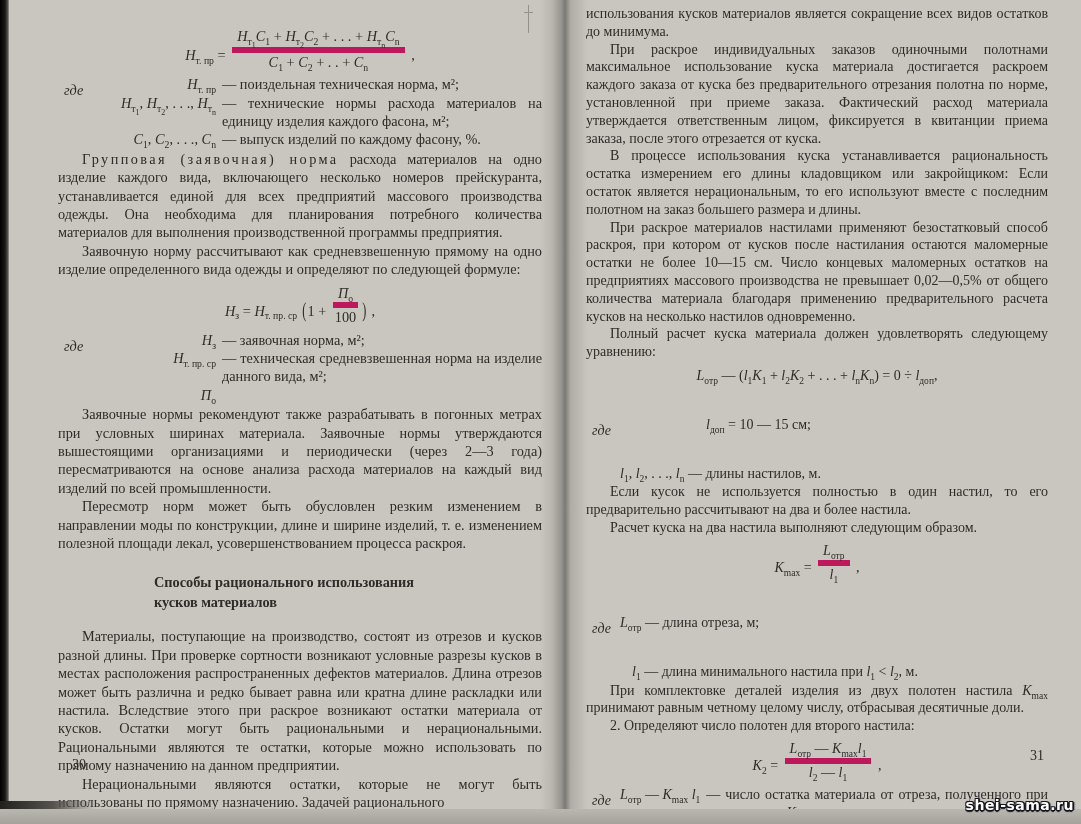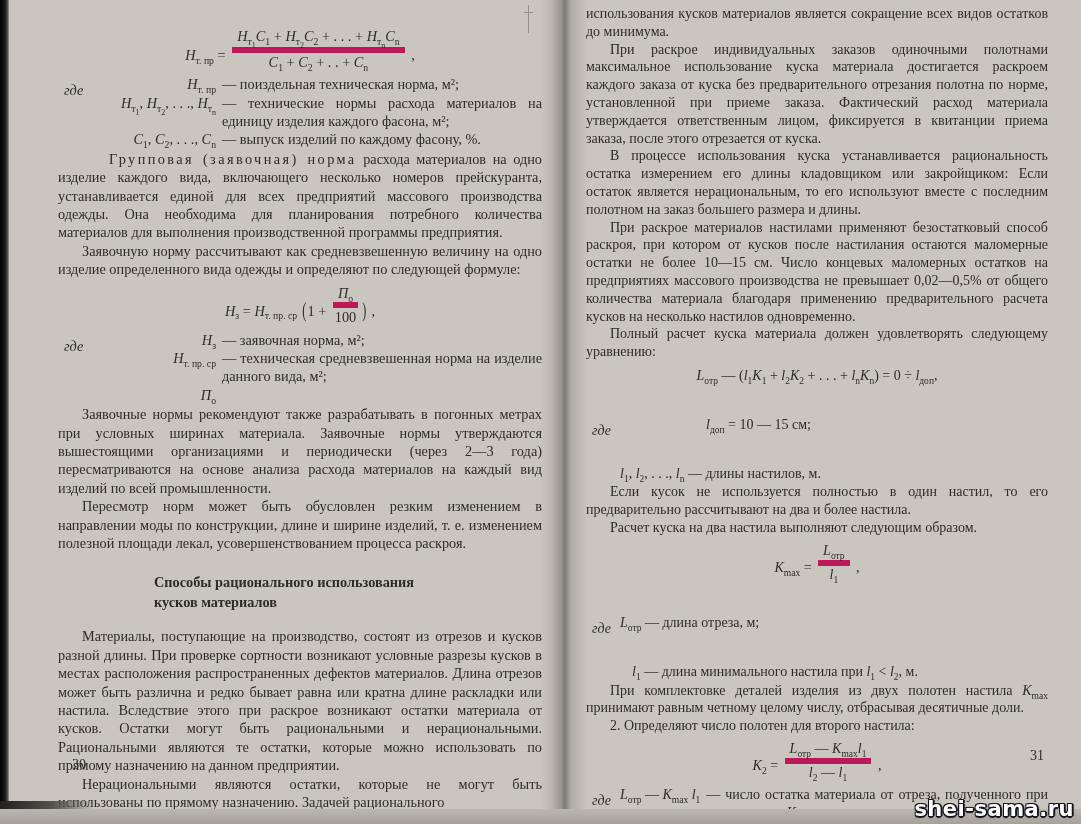--- a/index.html
+++ b/index.html
@@ -33,21 +33,21 @@
 
   
   .fdisp{text-align:center;margin:6px 0 5px;text-indent:0;}
   .v{font-style:italic;}
   sub{font-size:.68em;line-height:0;}
   sub sub{font-size:.82em;}
   .frac{display:inline-block;vertical-align:-42%;text-align:center;margin:0 3px;line-height:1.15;}
   .frac > .num{display:block;padding:0 5px 1px;border-bottom:6px solid #be185d;}
   .frac > .den{display:block;padding-top:1px;}
   .big{display:inline-block;transform:scaleY(1.5) scaleX(.85);transform-origin:center;margin:0 1px;}
-  .sp{letter-spacing:2.4px;margin-left:27px;}
+  .sp{letter-spacing:2.4px;}
 
   
   .whereblock{position:relative;margin:1px 0;text-indent:0;}
   .gde{position:absolute;left:6px;top:6px;font-style:italic;}
   .defrow{display:flex;}
   .defrow .term{flex:0 0 158px;text-align:right;white-space:nowrap;}
   .defrow .desc{flex:1;padding-left:6px;text-align:justify;}
   .defrow3{display:flex;padding-left:34px;}
   .defrow3 .term3{white-space:nowrap;padding-right:6px;}
   .defrow3 .desc3{flex:1;text-align:justify;}
@@ -57,21 +57,21 @@
   .pl120{padding-left:120px;}
   .pl128{padding-left:128px;}
 
   .pagenum{position:absolute;font-size:14px;}
   .pn-left{left:72px;top:757px;}
   .pn-right{left:1030px;top:748px;}
 
   .watermark{
     position:absolute;right:7px;top:797px;
     font-family:"DejaVu Sans","Liberation Sans",sans-serif;
-    font-weight:700;font-size:21px;letter-spacing:.5px;color:#fff;
+    font-weight:700;font-size:14px;letter-spacing:.5px;color:#fff;
     text-shadow:-1px -1px 0 #14141c,1px -1px 0 #14141c,-1px 1px 0 #14141c,
                  1px 1px 0 #14141c,0 2px 1px #14141c,2px 0 1px #14141c;
   }
 </style>
 </head>
 <body>
 
 <div id="canvas">
   <div class="spine"></div>
   <div class="gutter"></div>
@@ -90,21 +90,21 @@
         <span class="term"><span class="v">H</span><sub><span class="tk">т</span><sub>1</sub></sub><span class="tk">, </span><span class="v">H</span><sub><span class="tk">т</span><sub>2</sub></sub><span class="tk">, . . ., </span><span class="v">H</span><sub><span class="tk">т</span><sub>n</sub></sub></span>
         <span class="desc">— технические нормы расхода материалов на единицу изделия каждого фасона, м²;</span>
       </div>
       <div class="defrow">
         <span class="term"><span class="v">C</span><sub>1</sub><span class="tk">, </span><span class="v">C</span><sub>2</sub><span class="tk">, . . ., </span><span class="v">C</span><sub>n</sub></span>
         <span class="desc">— выпуск изделий по каждому фасону, %.</span>
       </div>
     </div>
 
     <p class="para"><span class="sp">Групповая (заявочная) норма</span><span class="tk"> расхода материалов на одно изделие каждого вида, включающего несколько номеров прейскуранта, устанавливается единой для всех предприятий массового производства одежды. Она необходима для планирования потребного количества материалов для выполнения производственной программы предприятия.</span></p>
-    <p class="para">Заявочную норму рассчитывают как средневзвешенную величину на одно изделие определенного вида одежды и определяют по следующей формуле:</p>
+    <p class="para">Заявочную норму рассчитывают как средневзвешенную прямому на одно изделие определенного вида одежды и определяют по следующей формуле:</p>
 
     <div class="fdisp"><span class="v">H</span><sub>з</sub><span class="tk"> = </span><span class="v">H</span><sub>т. пр. ср</sub><span class="tk"> </span><span class="big">(</span><span class="tk">1 + </span><span class="frac"><span class="num"><span class="v">П</span><sub>о</sub></span><span class="den"><span class="tk">100</span></span></span><span class="big">)</span><span class="tk"> ,</span></div>
 
     <div class="whereblock">
       <span class="gde">где</span>
       <div class="defrow">
         <span class="term"><span class="v">H</span><sub>з</sub></span>
         <span class="desc">— заявочная норма, м²;</span>
       </div>
       <div class="defrow">

